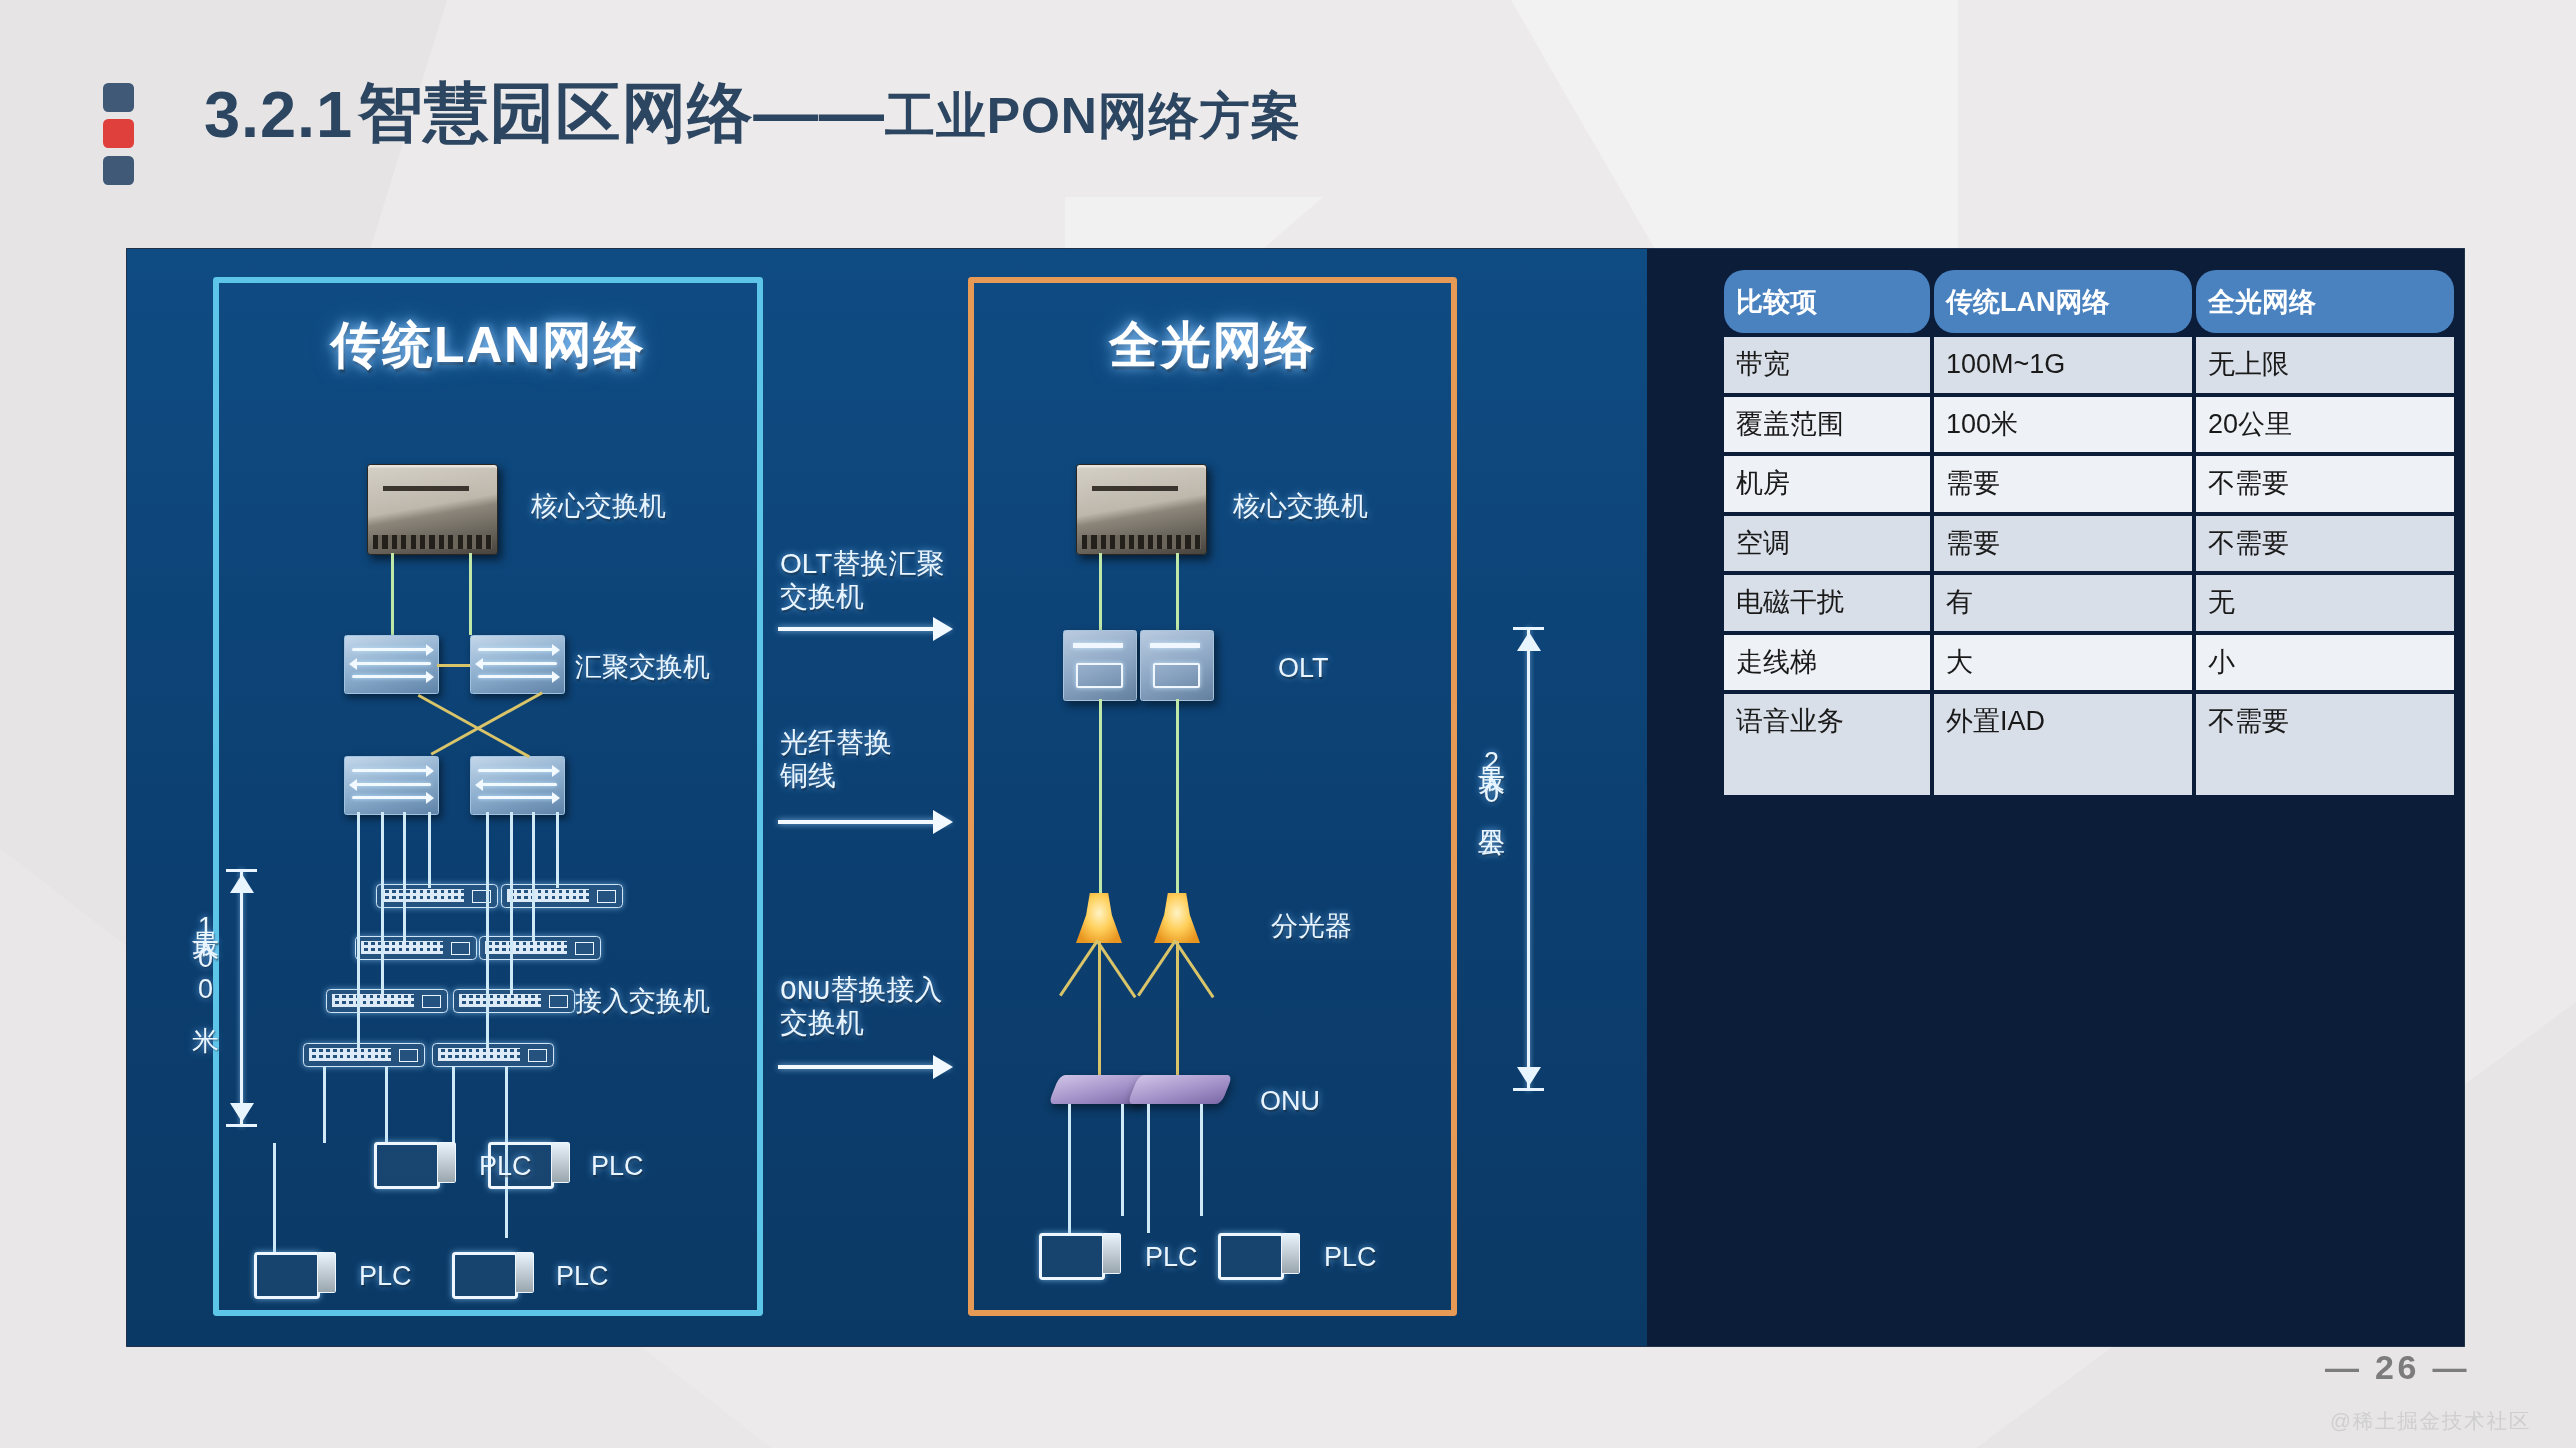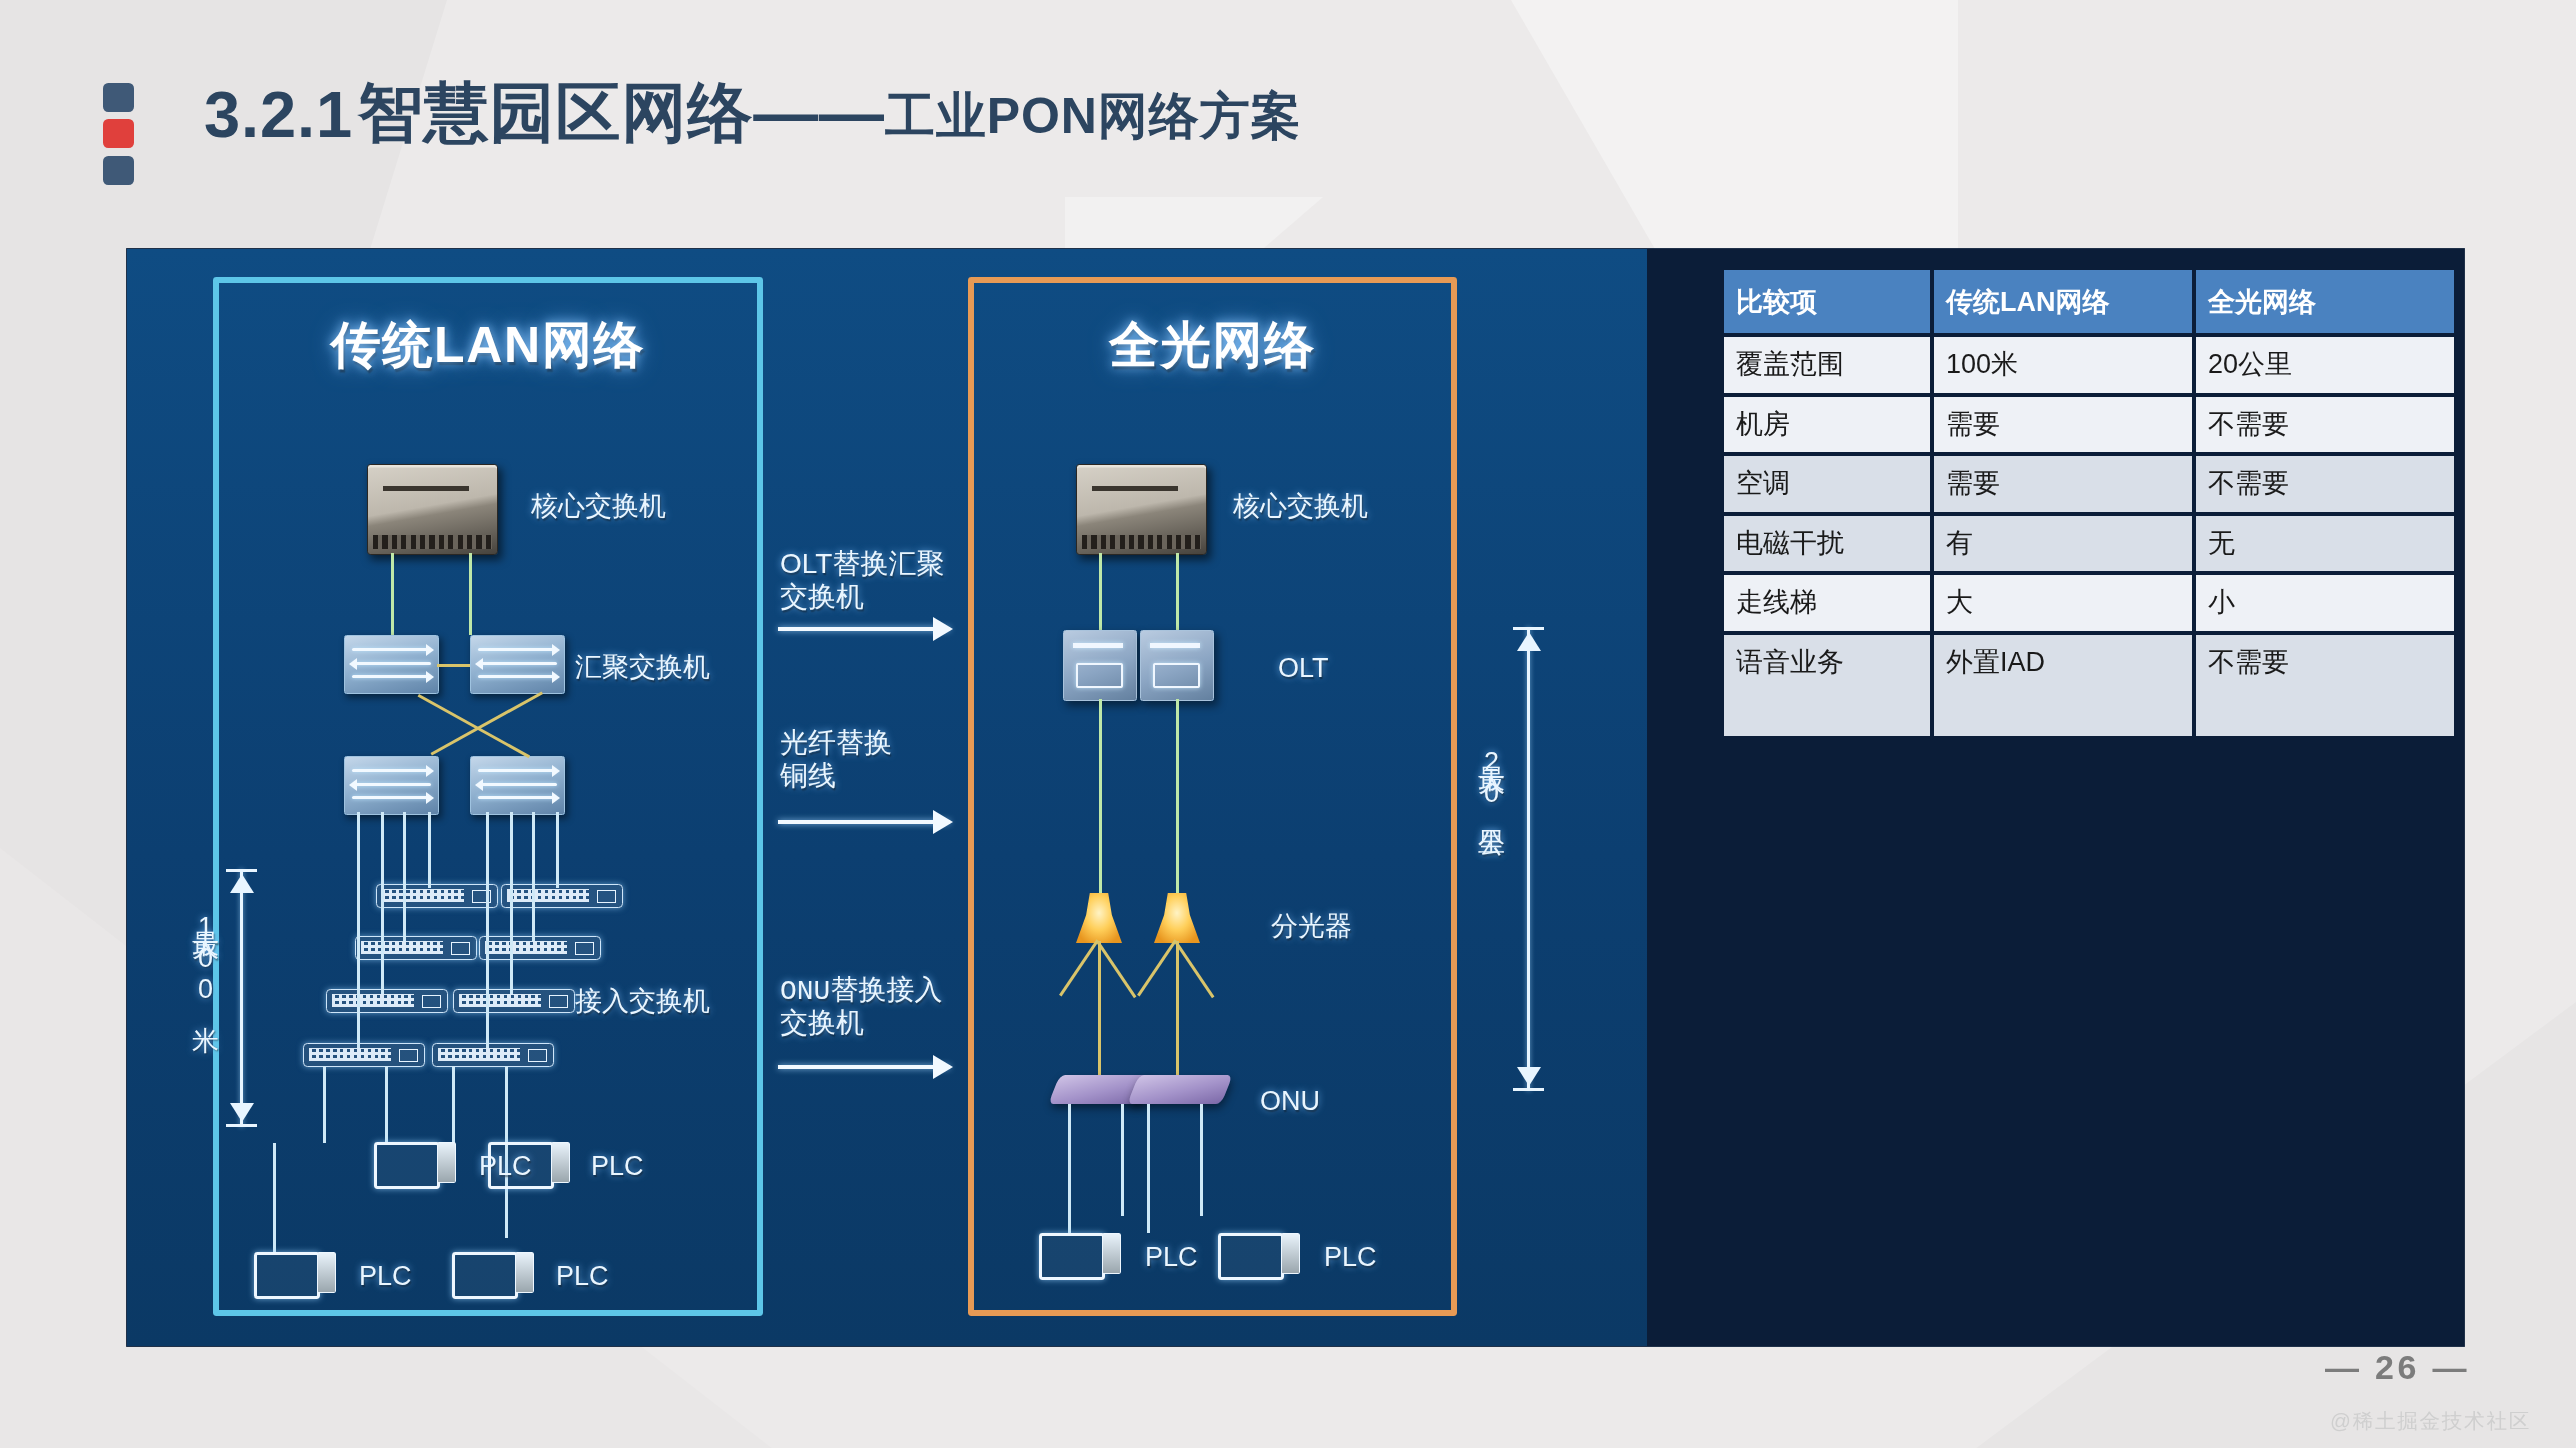--- a/index.html
+++ b/index.html
@@ -119,21 +119,21 @@
   .dim .cap{position:absolute;left:-13.7px;width:31px;height:3.4px;background:#e8f5ff;}
   .dim .cap.top{top:0;} .dim .cap.bot{bottom:0;}
   .dim .tip{position:absolute;left:-10.3px;width:0;height:0;border-left:12px solid transparent;border-right:12px solid transparent;}
   .dim .tip.up{top:5.2px;border-bottom:19px solid #e8f5ff;}
   .dim .tip.dn{bottom:5.2px;border-top:19px solid #e8f5ff;}
 
   
   #table-wrap{position:absolute;left:1593px;top:17px;width:726px;}
   table.cmp{border-collapse:separate;border-spacing:4.3px;width:100%;table-layout:fixed;}
   table.cmp th{background:#4a82c0;color:#ffffff;font-size:27px;font-weight:bold;
-    text-align:left;padding:13.7px 12px;vertical-align:middle;}
+    text-align:left;padding:13.7px 12px;vertical-align:middle;border-radius:20px;}
   table.cmp td{background:#d9dfe8;color:#1a1a1a;font-size:27px;padding:11px 12px;
     vertical-align:top;line-height:1.24;}
   table.cmp tr.alt td{background:#eef1f6;}
   table.cmp col.c1{width:206px;} table.cmp col.c2{width:258px;} table.cmp col.c3{width:258px;}
   td.tall{height:79px;}
 
   
   #pagenum{position:absolute;right:106px;bottom:62px;color:#7c7c7c;font-size:34px;
     font-weight:bold;letter-spacing:3.4px;}
   #watermark{position:absolute;right:45px;bottom:13.7px;color:#cfcfcf;font-size:20.6px;letter-spacing:1.7px;}
@@ -304,20 +304,25 @@
           <col class="c3">
         </colgroup>
       <thead>
         <tr>
           <th>比较项</th>
           <th>传统LAN网络</th>
           <th>全光网络</th>
         </tr>
       </thead>
       <tbody>
+        <tr>
+          <td>带宽</td>
+          <td>100M~1G</td>
+          <td>无上限</td>
+        </tr>
         <tr class="alt">
           <td>覆盖范围</td>
           <td>100米</td>
           <td>20公里</td>
         </tr>
         <tr class="alt">
           <td>机房</td>
           <td>需要</td>
           <td>不需要</td>
         </tr>

